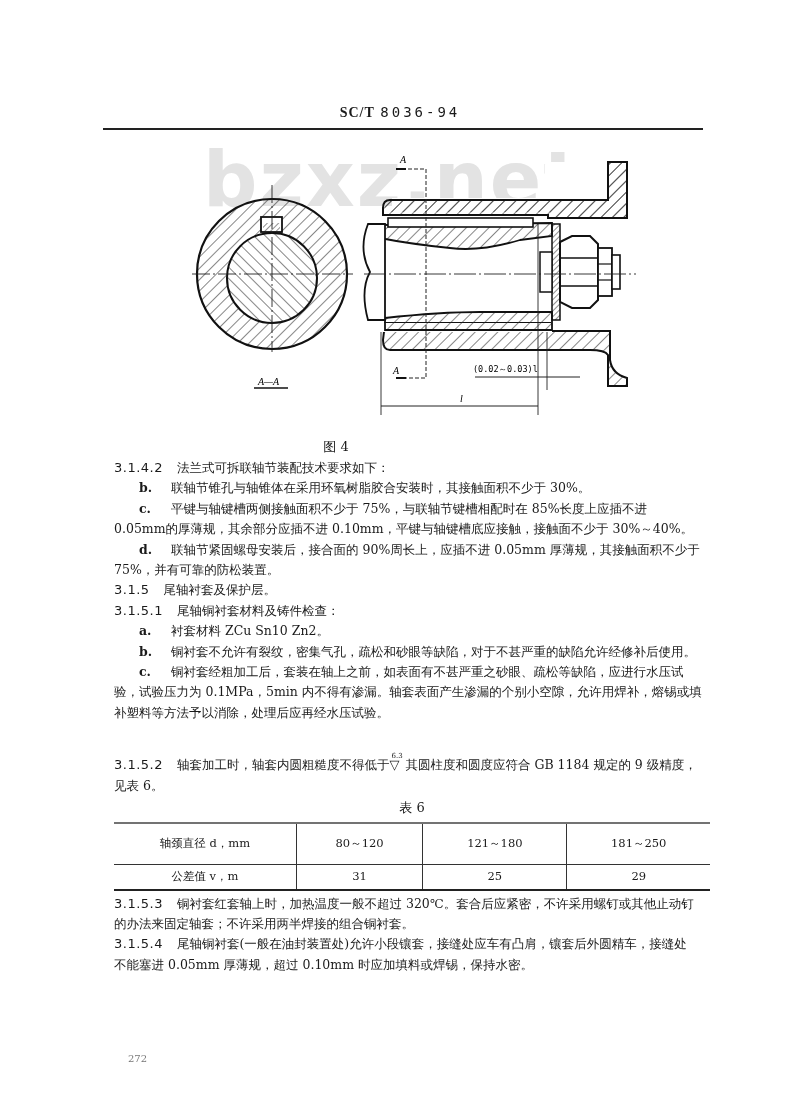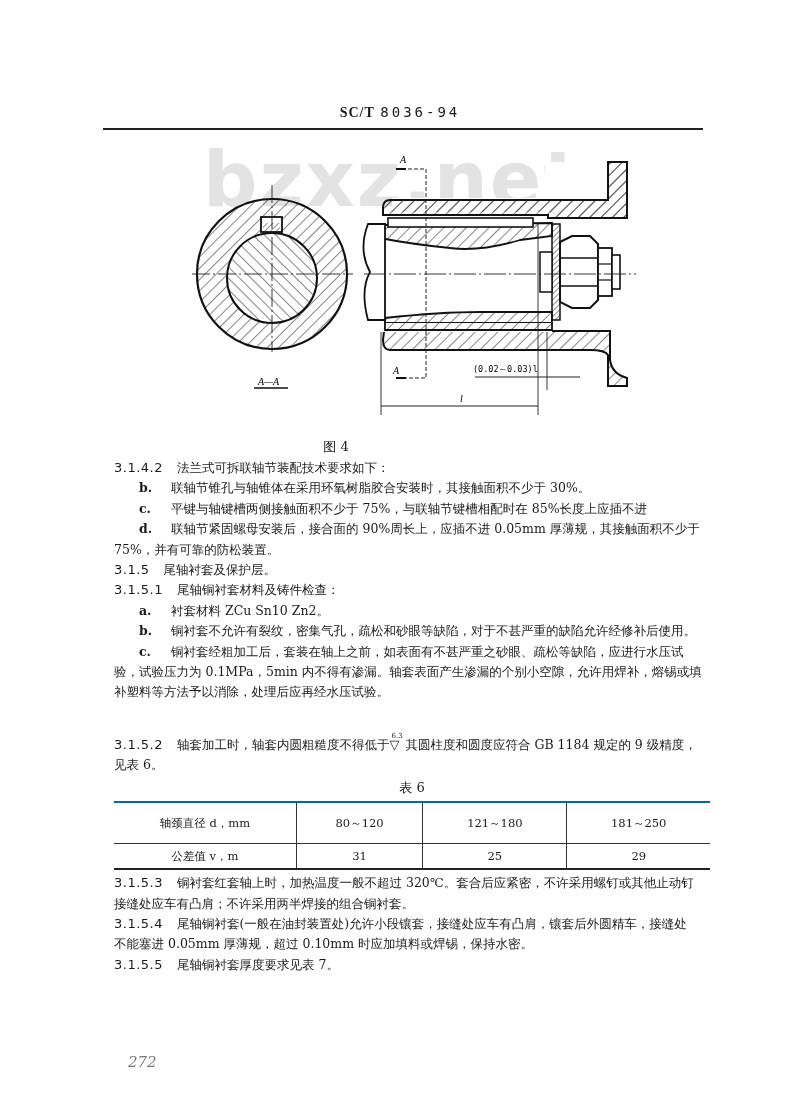--- a/index.html
+++ b/index.html
@@ -19,23 +19,23 @@
   .sec { font-family: "DejaVu Sans", sans-serif; font-size: 13px; letter-spacing: 0.5px; margin-right: 14px; }
   .ind { padding-left: 25px; }
   .lab { display: inline-block; width: 32px; font-weight: bold; }
   .rough { position: relative; display: inline-block; width: 16px; margin-top: 28px; }
   .rough .v { font-size: 13px; }
   .rough .r { position: absolute; top: -9px; left: 2px; font-size: 7px; }
   .tbl-caption { text-align: center; margin: 2px 0 3px; font-size: 13px; }
   table.t6 { width: 596px; border-collapse: collapse; font-size: 11.5px; margin-bottom: 3px; }
   table.t6 td { border-left: 1px solid #333; text-align: center; }
   table.t6 td:first-child { border-left: none; width: 180px; }
-  table.t6 tr.r1 td { height: 38px; border-top: 2px solid #0369a1; border-bottom: 1px solid #333; }
+  table.t6 tr.r1 td { height: 38px; border-top: 2px solid #737373; border-bottom: 1px solid #333; }
   table.t6 tr.r2 td { height: 22px; border-bottom: 2px solid #222; }
-  .page-num { position: absolute; left: 128px; top: 1053px; font-size: 15px; color: #777; font-style: italic; }
+  .page-num { position: absolute; left: 128px; top: 1053px; font-size: 10px; color: #777; }
 </style>
 </head>
 <body>
 
 <div class="page-header">
   <span class="std">SC/T</span>
   <span class="num">8036-94</span>
 </div>
 <div class="header-rule"></div>
 
@@ -114,20 +114,21 @@
 </svg>
 
 <div class="fig-caption">图 4</div>
 
 <div class="content">
   <p class="p">
     <span class="sec">3.1.4.2</span><span>法兰式可拆联轴节装配技术要求如下：</span>
   </p>
   <p class="p ind"><span class="lab">b.</span><span>联轴节锥孔与轴锥体在采用环氧树脂胶合安装时，其接触面积不少于 30%。</span></p>
   <p class="p ind"><span class="lab">c.</span><span>平键与轴键槽两侧接触面积不少于 75%，与联轴节键槽相配时在 85%长度上应插不进</span></p>
+  <p class="p">0.05mm的厚薄规，其余部分应插不进 0.10mm，平键与轴键槽底应接触，接触面不少于 30%～40%。</p>
   <p class="p ind"><span class="lab">d.</span><span>联轴节紧固螺母安装后，接合面的 90%周长上，应插不进 0.05mm 厚薄规，其接触面积不少于</span></p>
   <p class="p">75%，并有可靠的防松装置。</p>
 
   <p class="p">
     <span class="sec">3.1.5</span><span>尾轴衬套及保护层。</span>
   </p>
   <p class="p">
     <span class="sec">3.1.5.1</span><span>尾轴铜衬套材料及铸件检查：</span>
   </p>
   <p class="p ind"><span class="lab">a.</span><span>衬套材料 ZCu Sn10 Zn2。</span></p>
@@ -155,23 +156,20 @@
       <td>31</td>
       <td>25</td>
       <td>29</td>
     </tr>
   </tbody>
     </table>
 
   <p class="p">
     <span class="sec">3.1.5.3</span><span>铜衬套红套轴上时，加热温度一般不超过 320℃。套合后应紧密，不许采用螺钉或其他止动钉</span>
   </p>
-  <p class="p">接缝处应车有凸肩；不许采用两半焊接的组合铜衬套。</p>
+  <p class="p">的办法来固定轴套；不许采用两半焊接的组合铜衬套。</p>
   <p class="p">
     <span class="sec">3.1.5.4</span><span>尾轴铜衬套(一般在油封装置处)允许小段镶套，接缝处应车有凸肩，镶套后外圆精车，接缝处</span>
   </p>
   <p class="p">不能塞进 0.05mm 厚薄规，超过 0.10mm 时应加填料或焊锡，保持水密。</p>
-  <p class="p">
-    <span class="sec">3.1.5.5</span><span>尾轴铜衬套厚度要求见表 7。</span>
-  </p>
 </div>
 
 <div class="page-num">272</div>
 
 </body></html>

